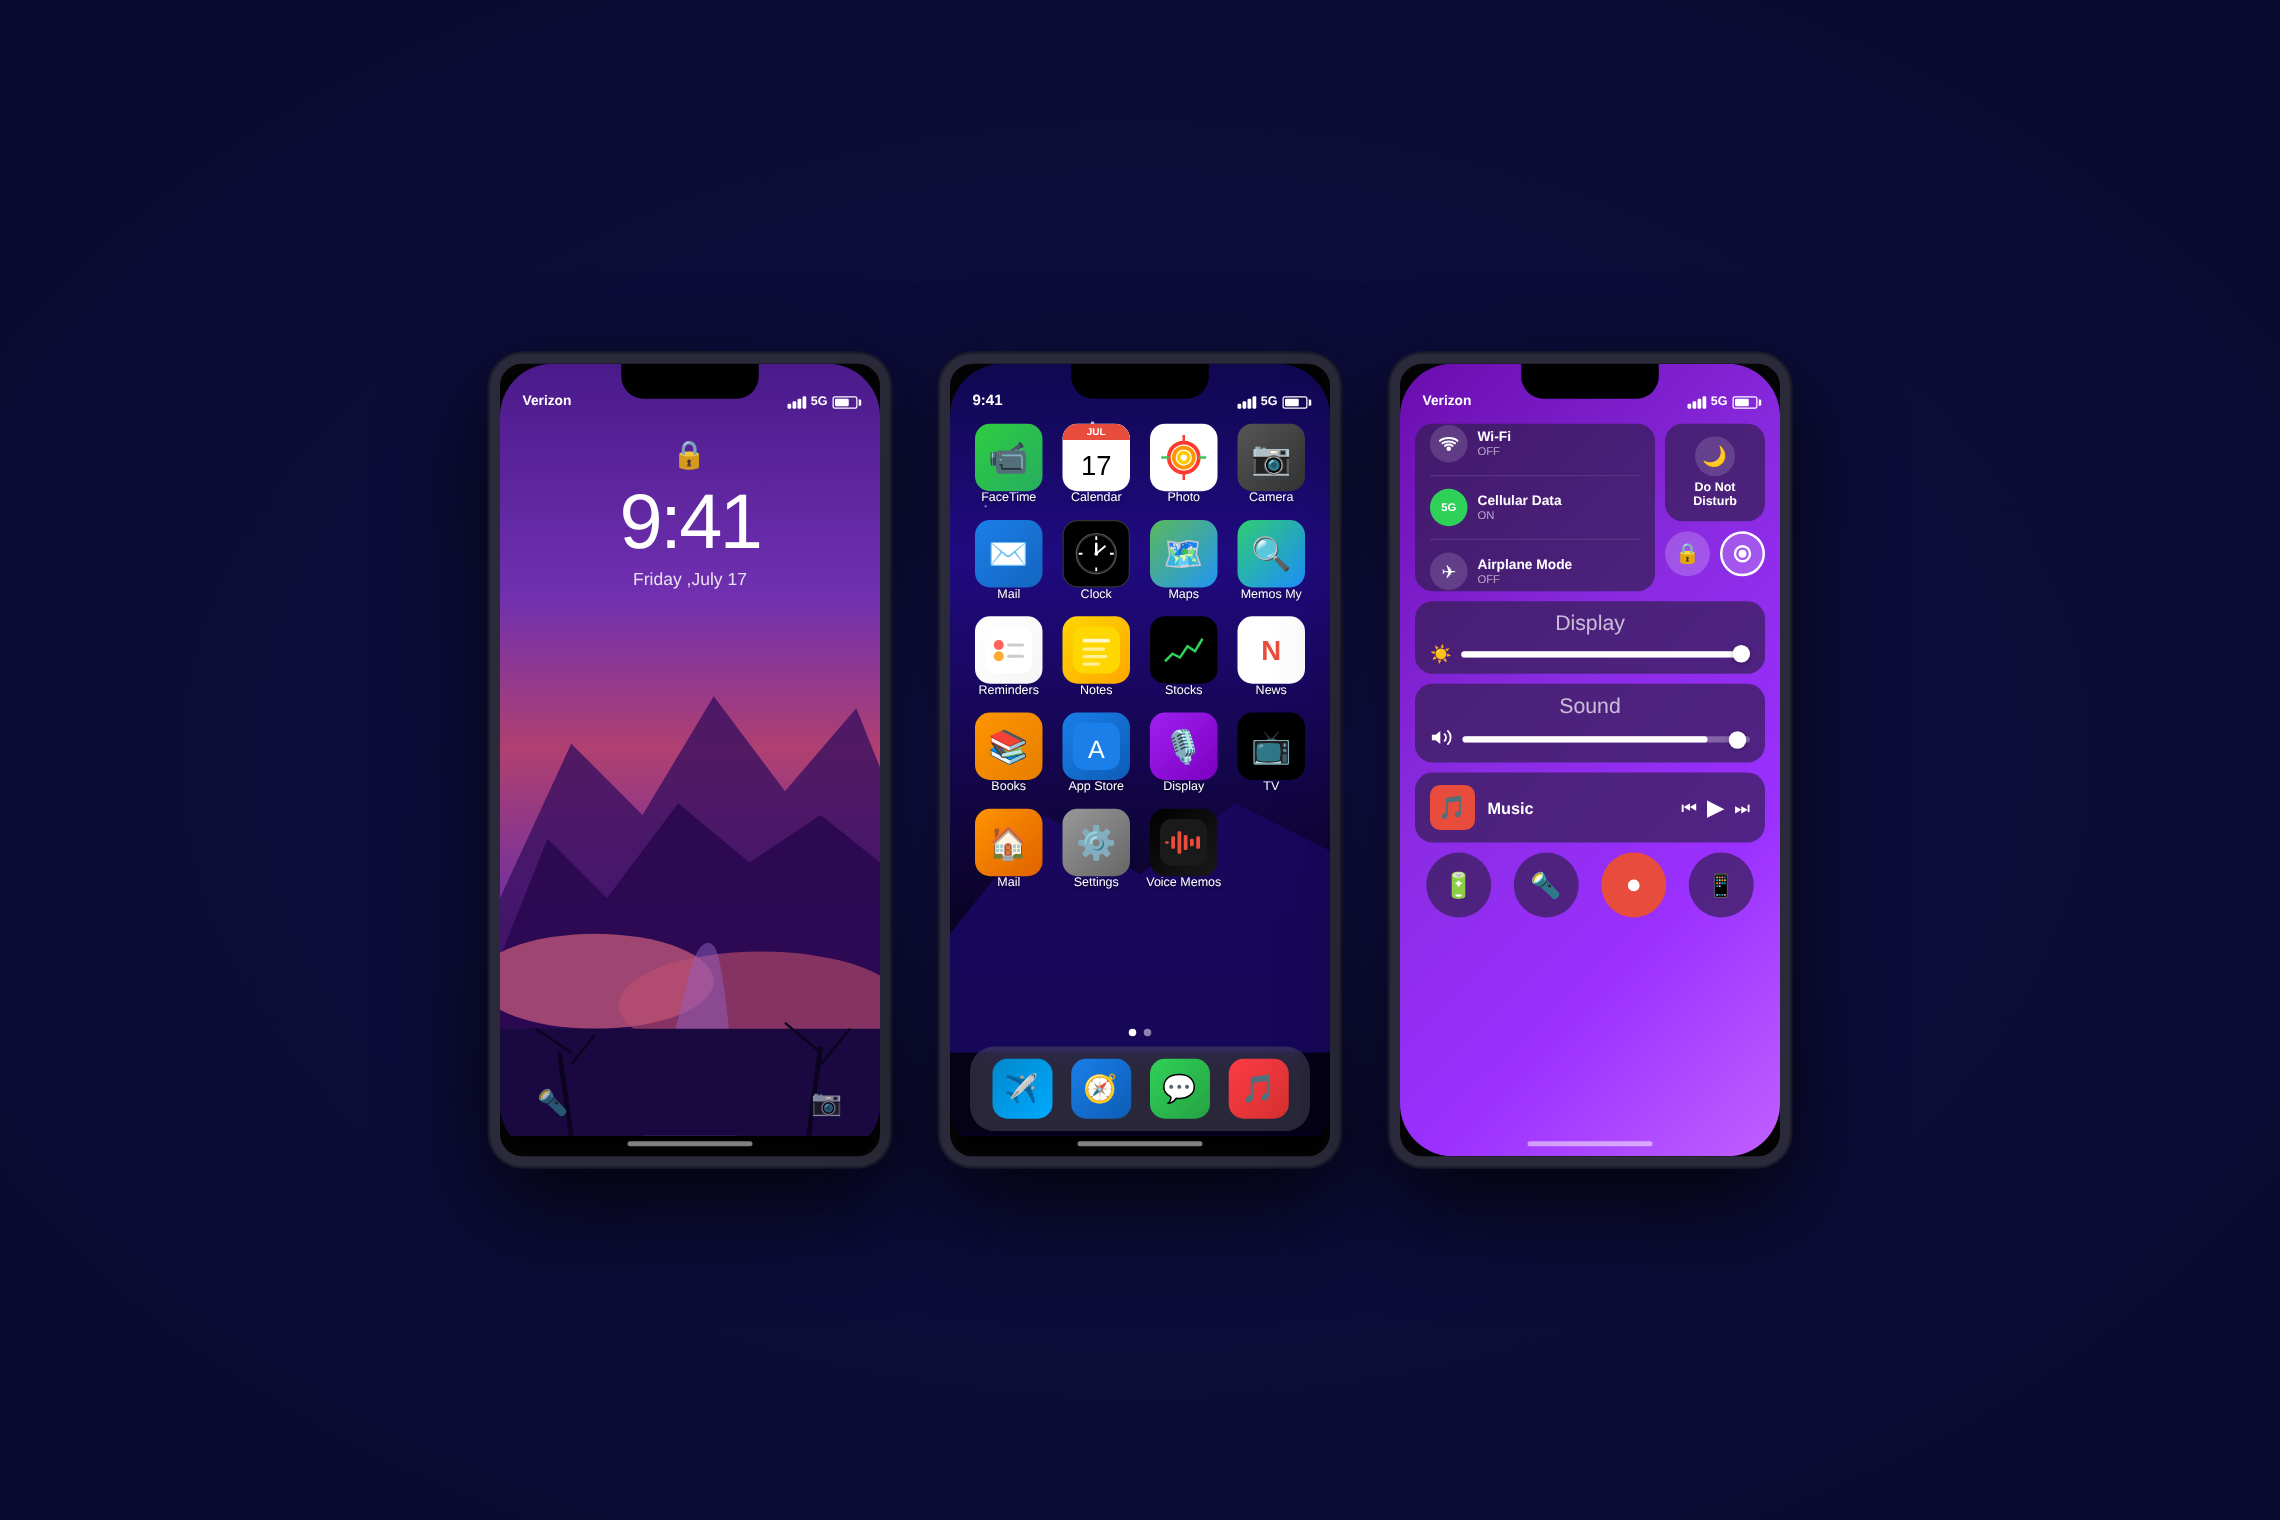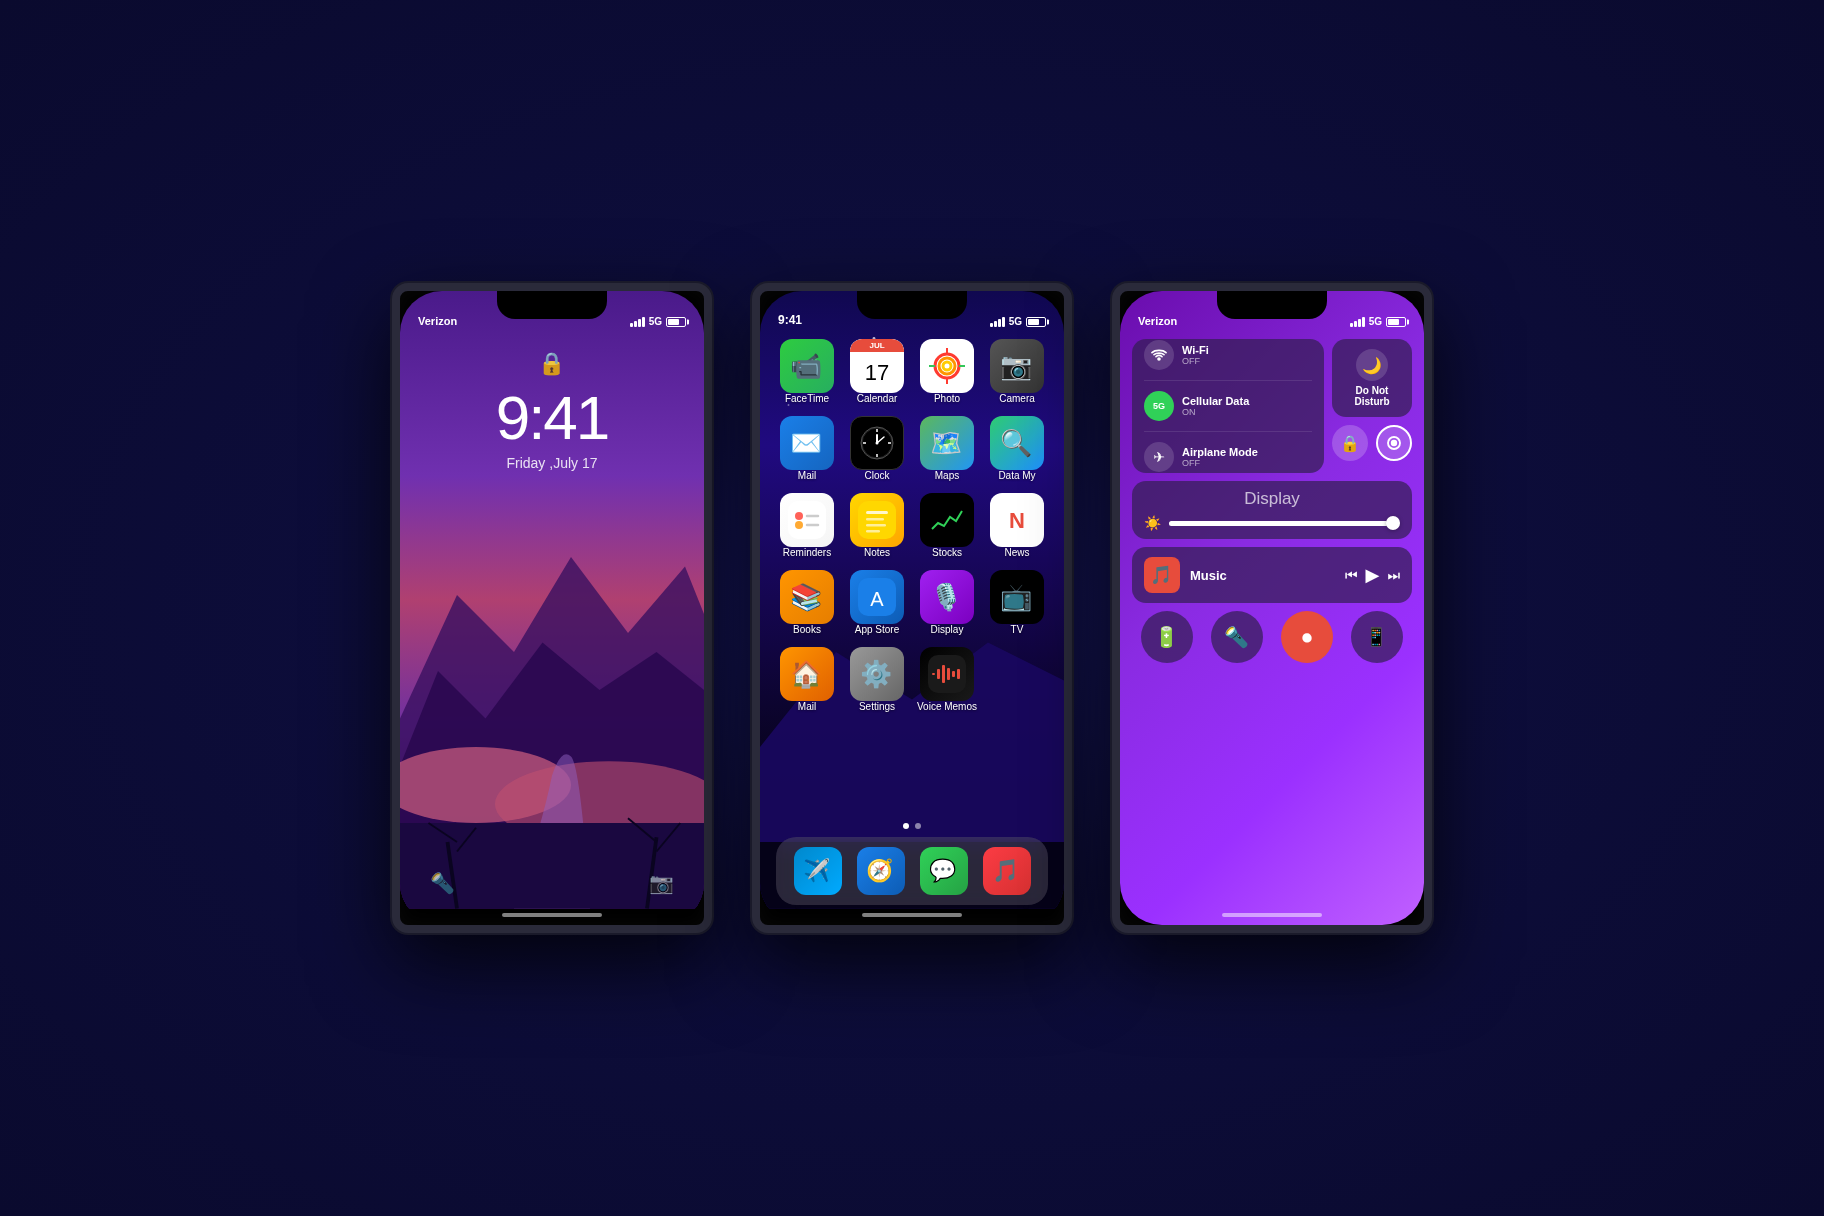--- a/index.html
+++ b/index.html
@@ -12,21 +12,21 @@
       justify-content: center;
       gap: 40px;
       font-family: -apple-system, BlinkMacSystemFont, 'Helvetica Neue', Arial, sans-serif;
       overflow: hidden;
     }
 
     
     .phone {
       width: 320px;
       height: 650px;
-      border-radius: 16px;
+      border-radius: 26px;
       border: 8px solid #2a2a3a;
       box-shadow:
         0 0 0 2px #1a1a2a,
         0 30px 80px rgba(0,0,0,0.8),
         inset 0 0 20px rgba(255,255,255,0.03);
       overflow: hidden;
       position: relative;
       background: #000;
     }
     .phone-inner {
@@ -598,21 +598,21 @@
         <span class="app-label">Clock</span>
       </div>
 
       <div class="app-item">
         <div class="app-icon" style="background:linear-gradient(135deg,#5cb85c,#2196F3);border-radius:12px;">🗺️</div>
         <span class="app-label">Maps</span>
       </div>
 
       <div class="app-item">
         <div class="app-icon" style="background:linear-gradient(135deg,#2ecc71,#1e90ff);border-radius:12px;">🔍</div>
-        <span class="app-label">Data My</span>
+        <span class="app-label">Memos My</span>
       </div>
 
       <div class="app-item">
         <div class="app-icon reminders">
           <svg width="38" height="38" viewBox="0 0 38 38">
             <rect width="38" height="38" rx="10" fill="#fff"></rect>
             <circle cx="11" cy="15" r="4" fill="#ff3b30" opacity="0.8"></circle>
             <line x1="19" y1="15" x2="30" y2="15" stroke="#ccc" stroke-width="2.5" stroke-linecap="round"></line>
             <circle cx="11" cy="24" r="4" fill="#ff9500" opacity="0.8"></circle>
             <line x1="19" y1="24" x2="30" y2="24" stroke="#ccc" stroke-width="2.5" stroke-linecap="round"></line>
@@ -812,20 +812,36 @@
         <div class="cc-section-title">Display</div>
         <div class="cc-slider-row">
           <div class="cc-slider-icon">☀️</div>
           <div class="cc-slider-track">
             <div class="cc-slider-fill" style="width:95%;"></div>
             <div class="cc-slider-knob" style="right:0;"></div>
           </div>
         </div>
       </div>
 
+      <div class="cc-section">
+        <div class="cc-section-title">Sound</div>
+        <div class="cc-slider-row">
+          <div class="cc-slider-icon">
+            <svg width="18" height="18" viewBox="0 0 24 24" fill="none" stroke="#fff" stroke-width="2" stroke-linecap="round">
+              <polygon points="11 5 6 9 2 9 2 15 6 15 11 19 11 5" fill="#fff" stroke="none"></polygon>
+              <path d="M15.54 8.46a5 5 0 0 1 0 7.07"></path>
+              <path d="M19.07 4.93a10 10 0 0 1 0 14.14"></path>
+            </svg>
+          </div>
+          <div class="cc-slider-track">
+            <div class="cc-slider-fill" style="width:85%;"></div>
+            <div class="cc-slider-knob" style="right:3px;"></div>
+          </div>
+        </div>
+      </div>
 
       <div class="cc-music">
         <div class="cc-music-icon">🎵</div>
         <span class="cc-music-label">Music</span>
         <div class="cc-music-controls">
           <div class="cc-music-btn">⏮</div>
           <div class="cc-music-btn" style="font-size:18px;">▶</div>
           <div class="cc-music-btn">⏭</div>
         </div>
       </div>

